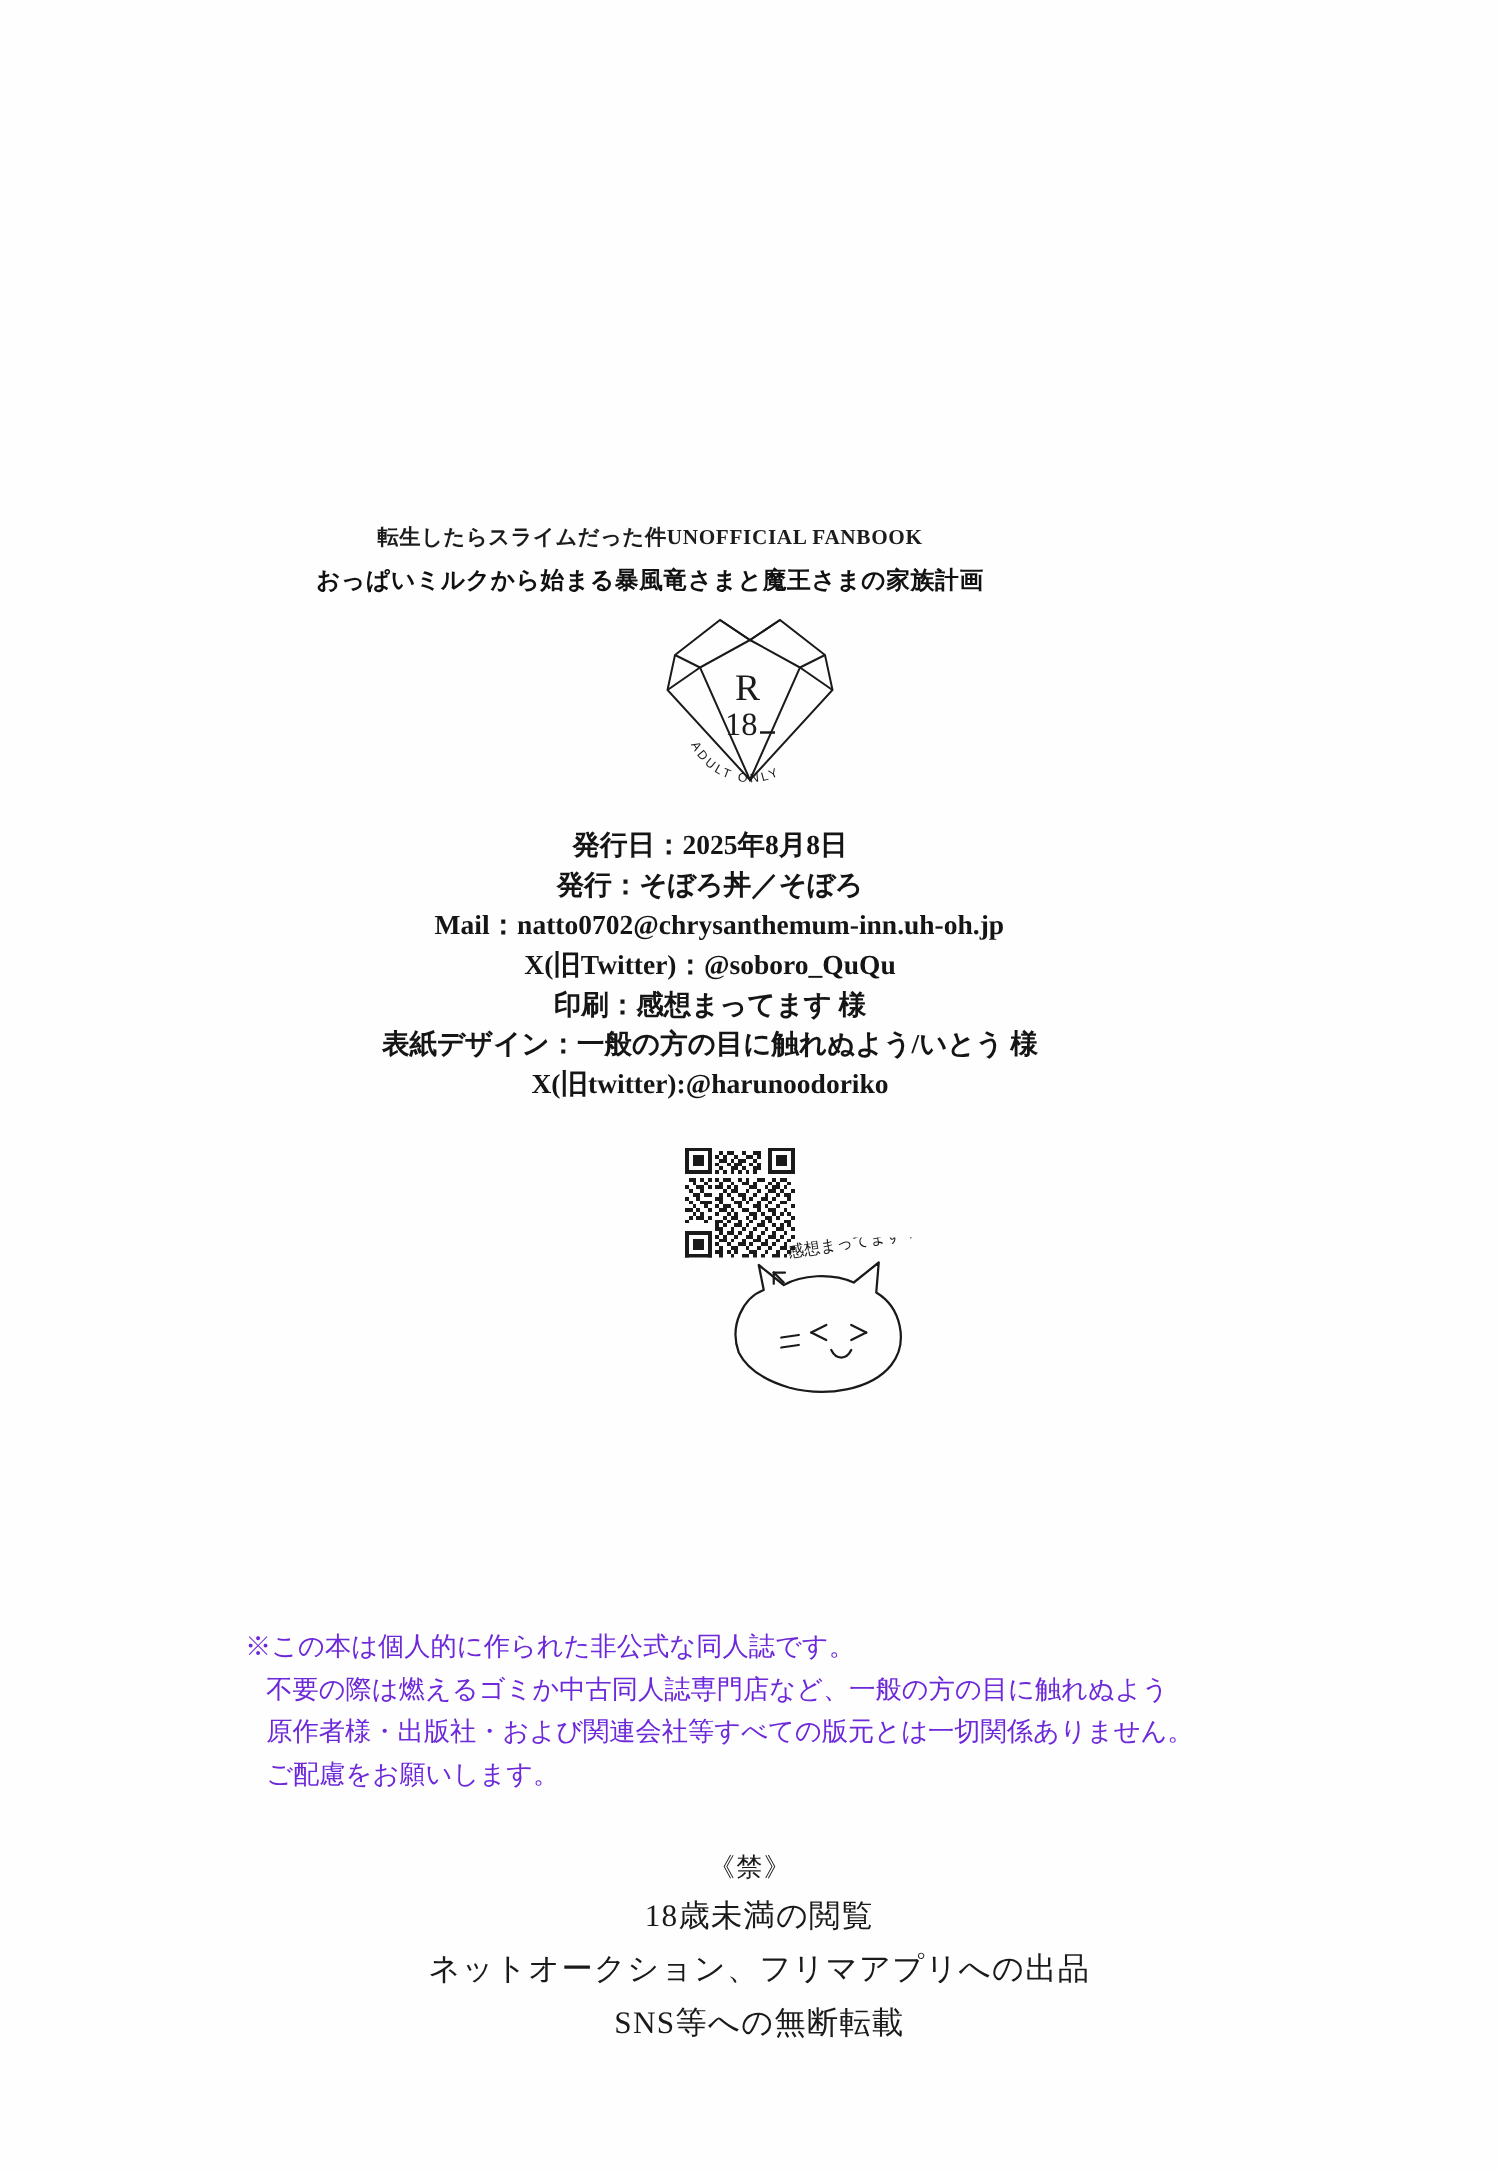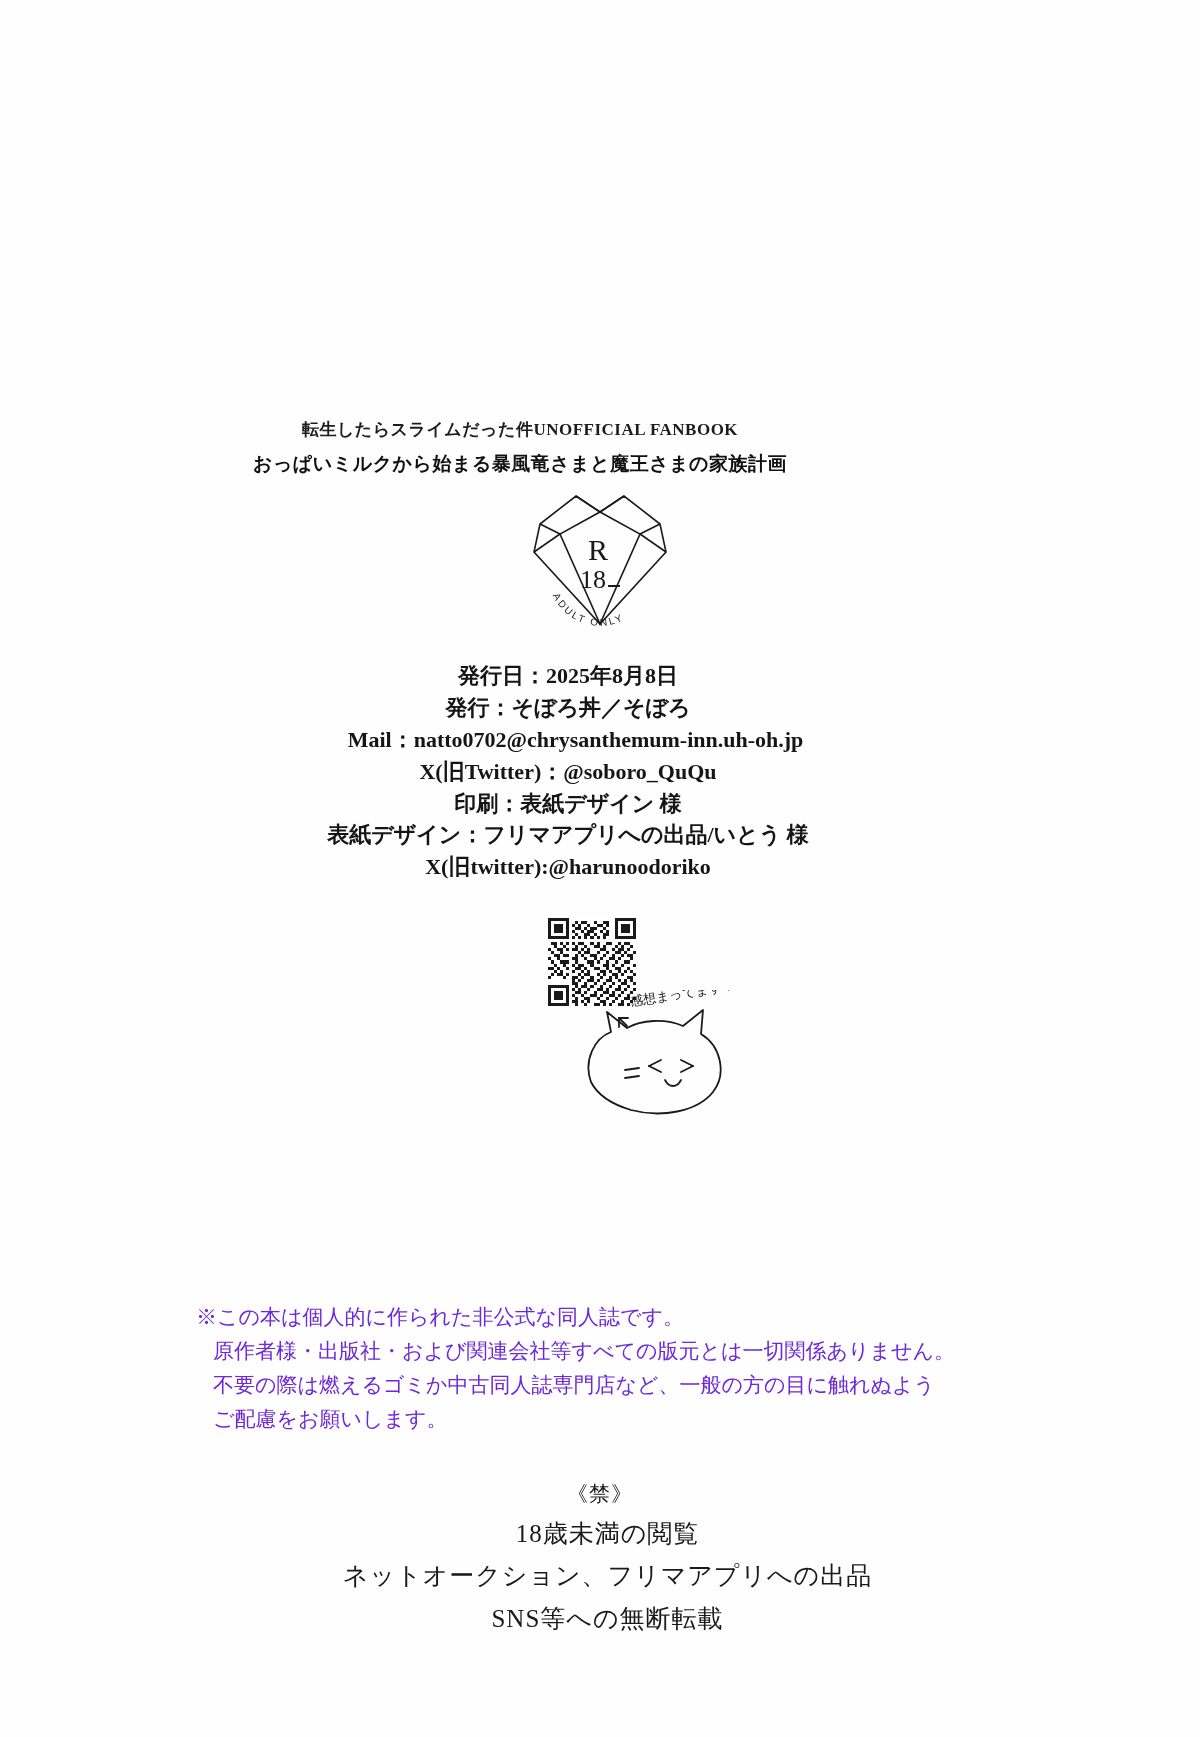--- a/index.html
+++ b/index.html
@@ -172,22 +172,22 @@
         <textPath href="#arcpath" startOffset="6%">ADULT ONLY</textPath>
       </text>
     </svg>
   </div>
 
   <div class="colophon">
     <div class="line">発行日：2025年8月8日</div>
     <div class="line">発行：そぼろ丼／そぼろ</div>
     <div class="line mail">Mail：natto0702@chrysanthemum-inn.uh-oh.jp</div>
     <div class="line">X(旧Twitter)：@soboro_QuQu</div>
-    <div class="line">印刷：表紙デザイン 様</div>
-    <div class="line">表紙デザイン：フリマアプリへの出品/いとう 様</div>
+    <div class="line">印刷：感想まってます 様</div>
+    <div class="line">表紙デザイン：一般の方の目に触れぬよう/いとう 様</div>
     <div class="line">X(旧twitter):@harunoodoriko</div>
   </div>
 
   <div class="qr-block">
     <div class="qr-code">
       <svg viewBox="0 0 29 29" width="88" height="88" shape-rendering="crispEdges" aria-hidden="true">
         <rect width="29" height="29" fill="#ffffff"></rect>
         <g fill="#1a1a1a">
 
           <rect x="0" y="0" width="7" height="1"></rect>
@@ -446,22 +446,22 @@
           <path d="M54 28 L54 37"></path>
           <path d="M54 28 L63 28"></path>
         </g>
         <text x="66" y="16" transform="rotate(-9 66 16)" font-family="Liberation Sans, sans-serif" font-size="13" fill="#1a1a1a">感想まってます！</text>
       </svg>
     </div>
   </div>
 
   <div class="notice">
     <div class="nline">※この本は個人的に作られた非公式な同人誌です。</div>
+    <div class="nline indent">不要の際は燃えるゴミか中古同人誌専門店など、一般の方の目に触れぬよう</div>
     <div class="nline indent">原作者様・出版社・および関連会社等すべての版元とは一切関係ありません。</div>
-    <div class="nline indent">不要の際は燃えるゴミか中古同人誌専門店など、一般の方の目に触れぬよう</div>
     <div class="nline indent">ご配慮をお願いします。</div>
   </div>
 
   <div class="prohibit">
     <div class="ptitle">《禁》</div>
     <div class="pline">18歳未満の閲覧</div>
     <div class="pline">ネットオークション、フリマアプリへの出品</div>
     <div class="pline">SNS等への無断転載</div>
   </div>
 

